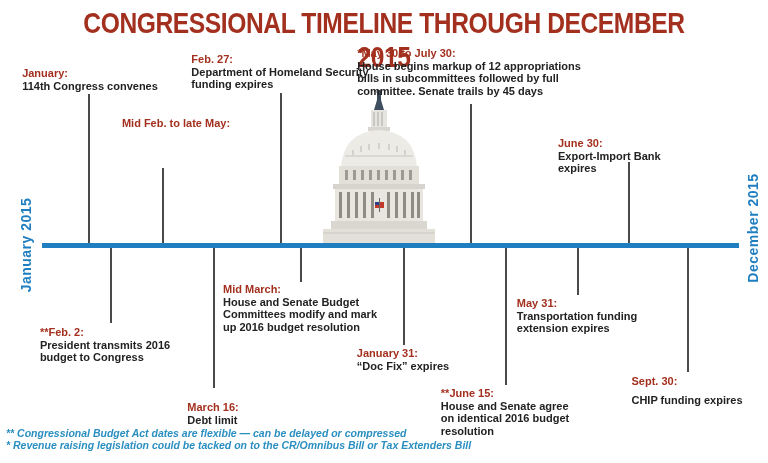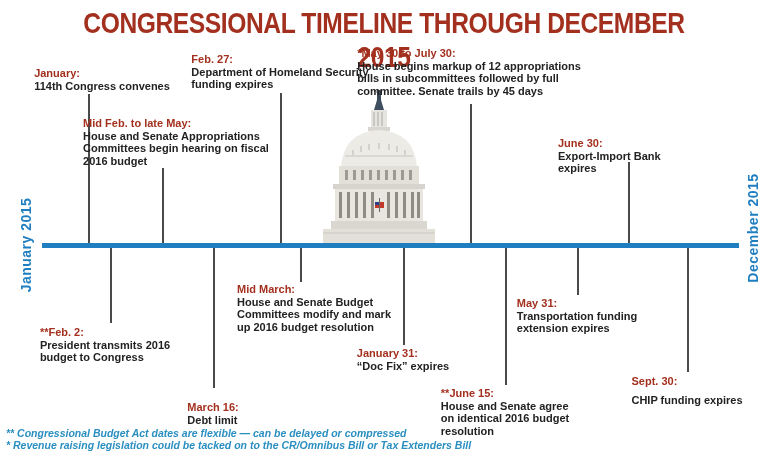--- a/index.html
+++ b/index.html
@@ -102,29 +102,26 @@
 <div class="tick" style="left:213px; top:248px; height:140px;"></div>
 <div class="tick" style="left:300px; top:248px; height:34px;"></div>
 <div class="tick" style="left:403px; top:248px; height:97px;"></div>
 <div class="tick" style="left:505px; top:248px; height:137px;"></div>
 <div class="tick" style="left:577px; top:248px; height:47px;"></div>
 <div class="tick" style="left:687px; top:248px; height:124px;"></div>
 
 <div class="side left">January 2015</div>
 <div class="side right">December 2015</div>
 
-<div class="ev" style="left:102px; top:67px;">
+<div class="ev" style="left:90px; top:67px;">
   <span class="date">January:</span>
   <span class="desc">114th Congress convenes</span>
 </div>
 <div class="ev" style="left:176px; top:117px;">
   <span class="date">Mid Feb. to late May:</span>
-  <span class="desc">House and Senate Appropriations
-Committees begin hearing on fiscal
-2016 budget</span>
 </div>
 <div class="ev" style="left:280px; top:53px;">
   <span class="date">Feb. 27:</span>
   <span class="desc">Department of Homeland Security
 funding expires</span>
 </div>
 <div class="ev" style="left:469px; top:47px;">
   <span class="date">*May 30 to July 30:</span>
   <span class="desc">House begins markup of 12 appropriations
 bills in subcommittees followed by full
@@ -137,21 +134,21 @@
 
 <div class="ev" style="left:105px; top:326px;">
   <span class="date">**Feb. 2:</span>
   <span class="desc">President transmits 2016
 budget to Congress</span>
 </div>
 <div class="ev" style="left:213px; top:401px;">
   <span class="date">March 16:</span>
   <span class="desc">Debt limit</span>
 </div>
-<div class="ev" style="left:300px; top:283px;margin-left:14px;">
+<div class="ev" style="left:300px; top:283px;">
   <span class="date">Mid March:</span>
   <span class="desc">House and Senate Budget
 Committees modify and mark
 up 2016 budget resolution</span>
 </div>
 <div class="ev" style="left:403px; top:347px;">
   <span class="date">January 31:</span>
   <span class="desc">“Doc Fix” expires</span>
 </div>
 <div class="ev" style="left:505px; top:387px;">

